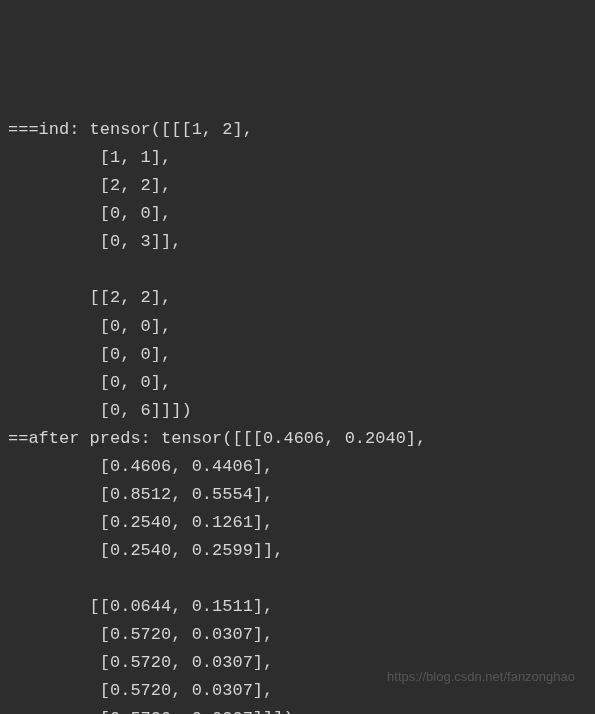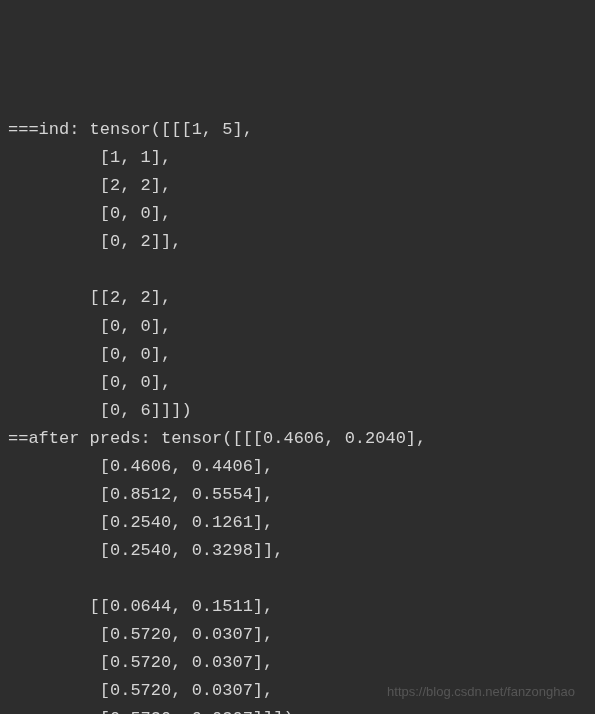--- a/index.html
+++ b/index.html
@@ -15,49 +15,49 @@
       line-height: 1.65;
       padding: 4px 8px;
       width: 595px;
       height: 714px;
       overflow: hidden;
       white-space: pre;
       position: relative;
     }
     .watermark {
       position: absolute;
-      bottom: 12px;
+      bottom: 27px;
       right: 20px;
       color: rgba(180, 180, 180, 0.3);
       font-size: 13px;
       font-family: Arial, sans-serif;
       white-space: nowrap;
     }
   </style>
 </head>
 <body>
 
 
 
-<div><span>===ind: tensor([[[1, 5],</span>
+<div><span>===ind: tensor([[[1, 2],</span>
 <span>         [1, 1],</span>
 <span>         [2, 2],</span>
 <span>         [0, 0],</span>
-<span>         [0, 2]],</span>
+<span>         [0, 3]],</span>
 <span></span>
 <span>        [[2, 2],</span>
 <span>         [0, 0],</span>
 <span>         [0, 0],</span>
 <span>         [0, 0],</span>
 <span>         [0, 6]]])</span>
 <span>==after preds: tensor([[[0.4606, 0.2040],</span>
 <span>         [0.4606, 0.4406],</span>
 <span>         [0.8512, 0.5554],</span>
 <span>         [0.2540, 0.1261],</span>
-<span>         [0.2540, 0.3298]],</span>
+<span>         [0.2540, 0.2599]],</span>
 <span></span>
 <span>        [[0.0644, 0.1511],</span>
 <span>         [0.5720, 0.0307],</span>
 <span>         [0.5720, 0.0307],</span>
 <span>         [0.5720, 0.0307],</span>
 <span>         [0.5720, 0.0307]]])</span>
 </div>
 
 <div class="watermark">https://blog.csdn.net/fanzonghao</div>
 

